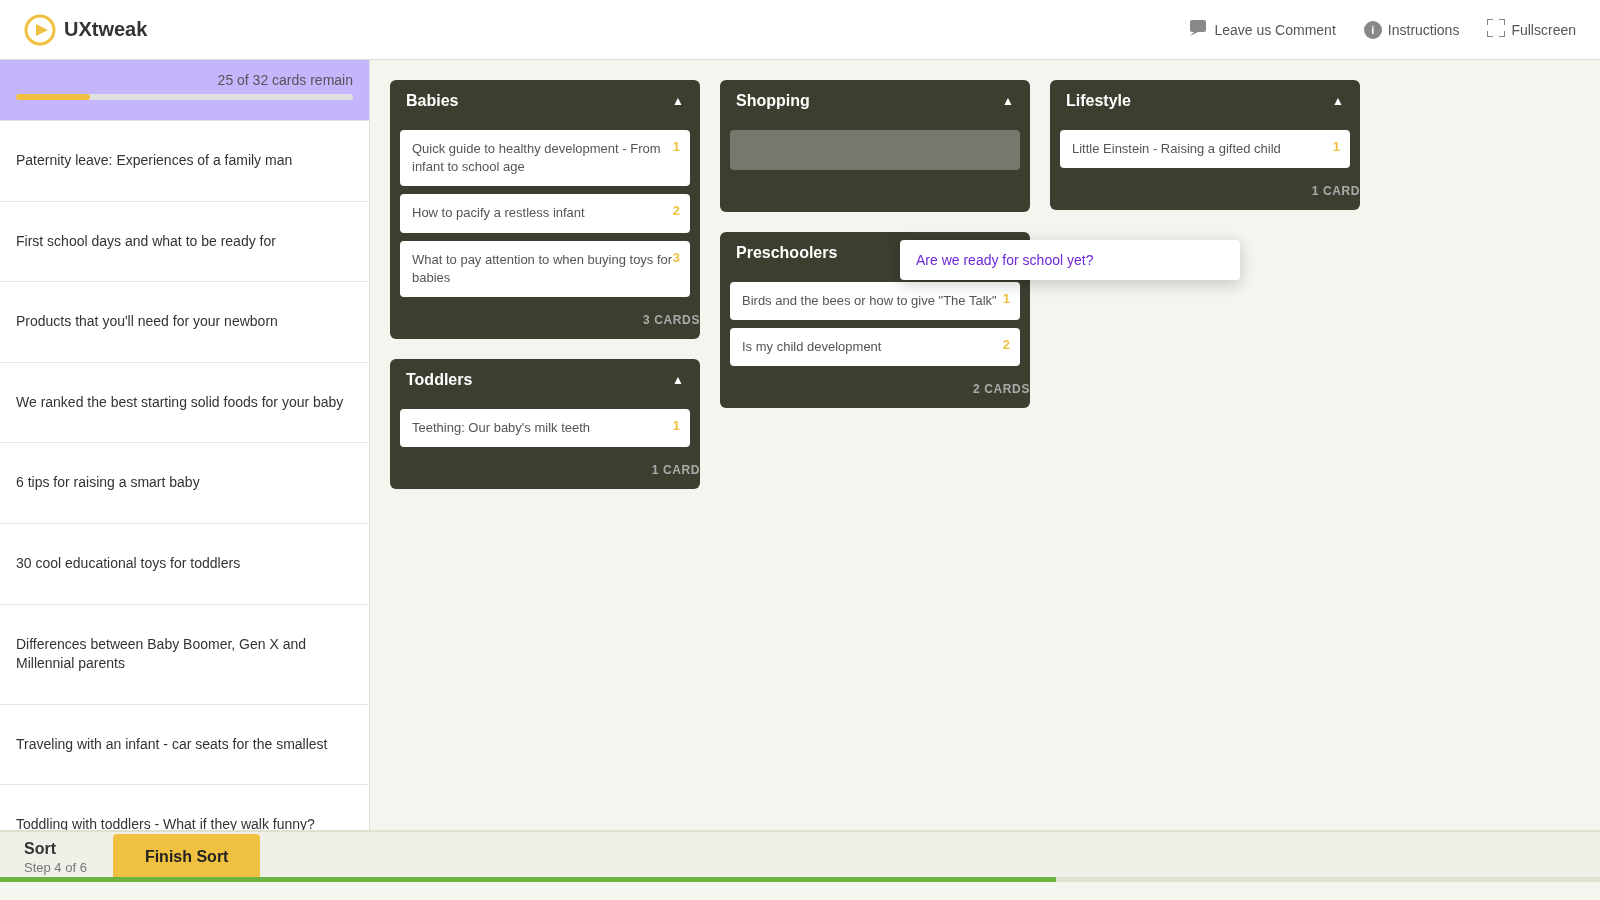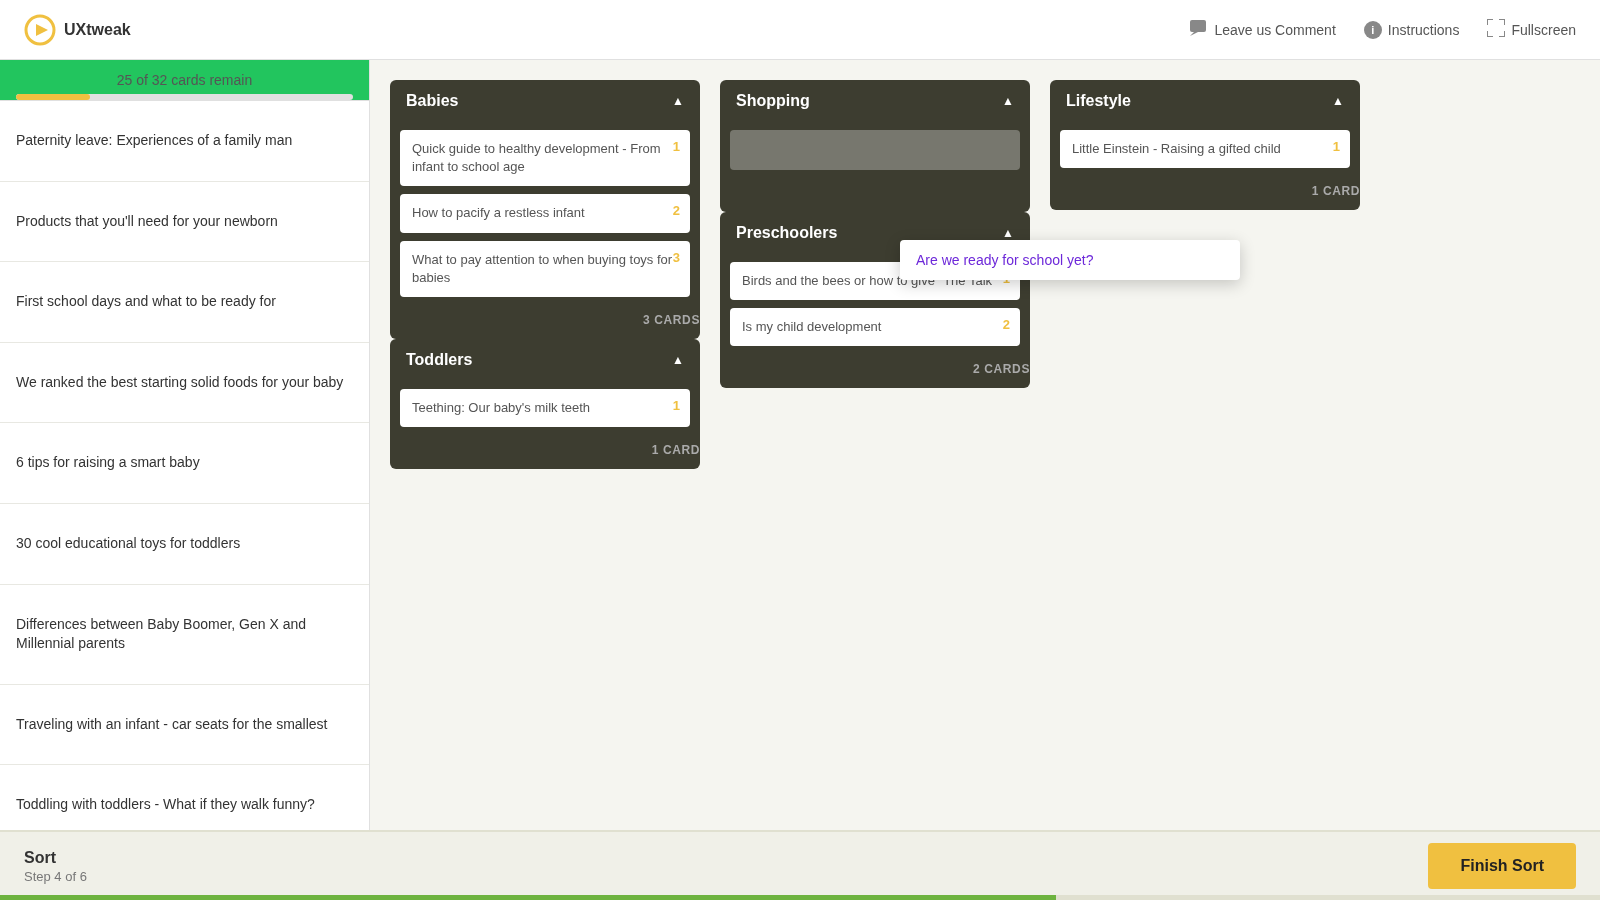--- a/index.html
+++ b/index.html
@@ -18,21 +18,21 @@
     .logo-area {
       display: flex;
       align-items: center;
       gap: 8px;
     }
     .logo-icon {
       width: 32px;
       height: 32px;
     }
     .logo-text {
-      font-size: 16px;
+      font-size: 20px;
       font-weight: bold;
       color: #333;
     }
     .header-actions {
       display: flex;
       align-items: center;
       gap: 28px;
     }
     .header-action {
       display: flex;
@@ -53,25 +53,25 @@
     
     .sidebar {
       width: 370px;
       background: #f9f9f6;
       border-right: 1px solid #e0e0e0;
       display: flex;
       flex-direction: column;
       overflow: hidden;
     }
     .cards-remain {
-      padding: 12px 16px 0;
-      text-align: center;
+      padding: 12px 16px 20px;
+      text-align: right;
       font-size: 14px;
       color: #555;
-      background: #22c55e;
+      background: #c4b5fd;
       border-bottom: 1px solid #e0e0e0;
     }
     .progress-bar-container {
       height: 6px;
       background: #e0e0e0;
       margin: 6px 0 0;
       border-radius: 3px;
       overflow: hidden;
     }
     .progress-bar-fill {
@@ -104,20 +104,21 @@
     .categories-grid {
       display: flex;
       gap: 20px;
       align-items: flex-start;
       flex-wrap: wrap;
     }
     .category-col {
       width: 310px;
       display: flex;
       flex-direction: column;
+      gap: 20px;
       border-radius: 26px;
     }
 
     
     .category-box {
       background: #3d3d30;
       border-radius: 6px;
       overflow: visible;
     }
     .category-header {
@@ -188,26 +189,25 @@
       box-shadow: 0 4px 16px rgba(0,0,0,0.2);
       z-index: 100;
       top: 180px;
       left: 530px;
       width: 340px;
       pointer-events: none;
     }
 
     
     .footer-bar {
-      height: 70px;
+      height: 52px;
       background: #f0f0e8;
       border-top: 2px solid #e0e0d0;
       display: flex;
       align-items: center;
-      justify-content: space-between;
       padding: 0 24px;
       position: relative;
     }
     .footer-step {
       display: flex;
       flex-direction: column;
       gap: 2px;
     }
     .footer-sort-label {
       font-size: 16px;
@@ -298,22 +298,22 @@
 
   <div class="sidebar">
     <div class="cards-remain">
       <span>25 of 32 cards remain</span>
       <div class="progress-bar-container">
         <div class="progress-bar-fill"></div>
       </div>
     </div>
     <div class="card-list">
       <div class="card-item"><span>Paternity leave: Experiences of a family man</span></div>
+      <div class="card-item"><span>First school days and what to be ready for</span></div>
       <div class="card-item"><span>Products that you'll need for your newborn</span></div>
-      <div class="card-item"><span>First school days and what to be ready for</span></div>
       <div class="card-item"><span>We ranked the best starting solid foods for your baby</span></div>
       <div class="card-item"><span>6 tips for raising a smart baby</span></div>
       <div class="card-item"><span>30 cool educational toys for toddlers</span></div>
       <div class="card-item"><span>Differences between Baby Boomer, Gen X and Millennial parents</span></div>
       <div class="card-item"><span>Traveling with an infant - car seats for the smallest</span></div>
       <div class="card-item"><span>Toddling with toddlers - What if they walk funny?</span></div>
     </div>
   </div>
 
   <div class="sort-area">

